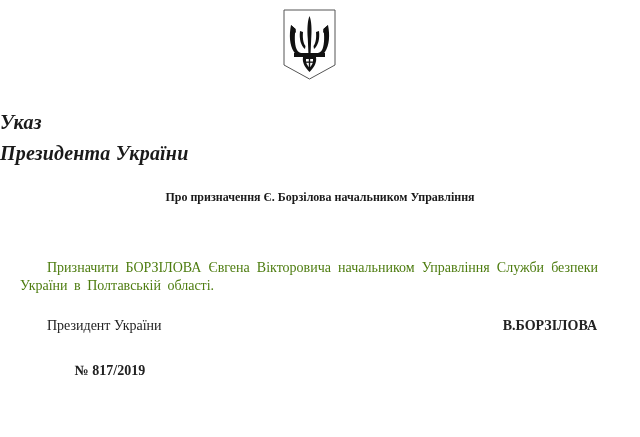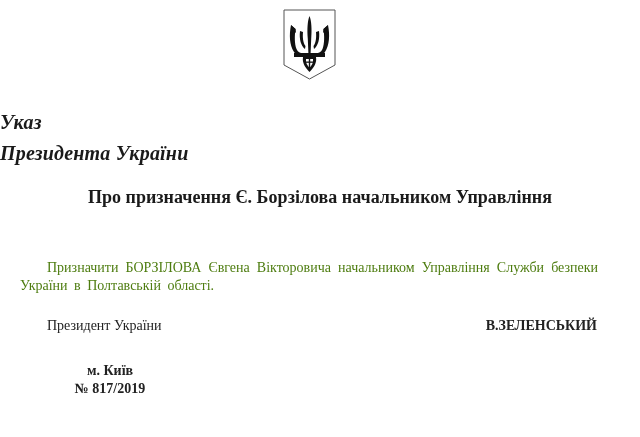--- a/index.html
+++ b/index.html
@@ -37,21 +37,21 @@
     }
     .heading-1 { top: 111px; }
     .heading-2 { top: 142px; font-style: italic; }
 
     .subject {
       position: absolute;
       left: 40px;
       width: 560px;
       text-align: center;
       font-weight: bold;
-      font-size: 18px;
+      font-size: 12px;
       line-height: 23px;
       color: #1a1a1a;
       top: 186px;
     }
 
     .body-text {
       position: absolute;
       left: 20px;
       width: 578px;
       top: 259px;
@@ -132,18 +132,17 @@
 <div class="heading heading-1">Указ</div>
 <div class="heading heading-2">Президента України</div>
 
 <div class="subject">
   <div>Про призначення Є. Борзілова начальником Управління</div>
 </div>
 
 <div class="body-text">Призначити БОРЗІЛОВА Євгена Вікторовича начальником Управління Служби безпеки України в Полтавській області.</div>
 
 <div class="signer-title">Президент України</div>
-<div class="signer-name">В.ЗЕЛЕНСЬКИЙ</div>
+<div class="signer-name">В.БОРЗІЛОВА</div>
 
 <div class="place-block">
-  <div>м. Київ</div>
   <div>№ 817/2019</div>
 </div>
 
 </body></html>

